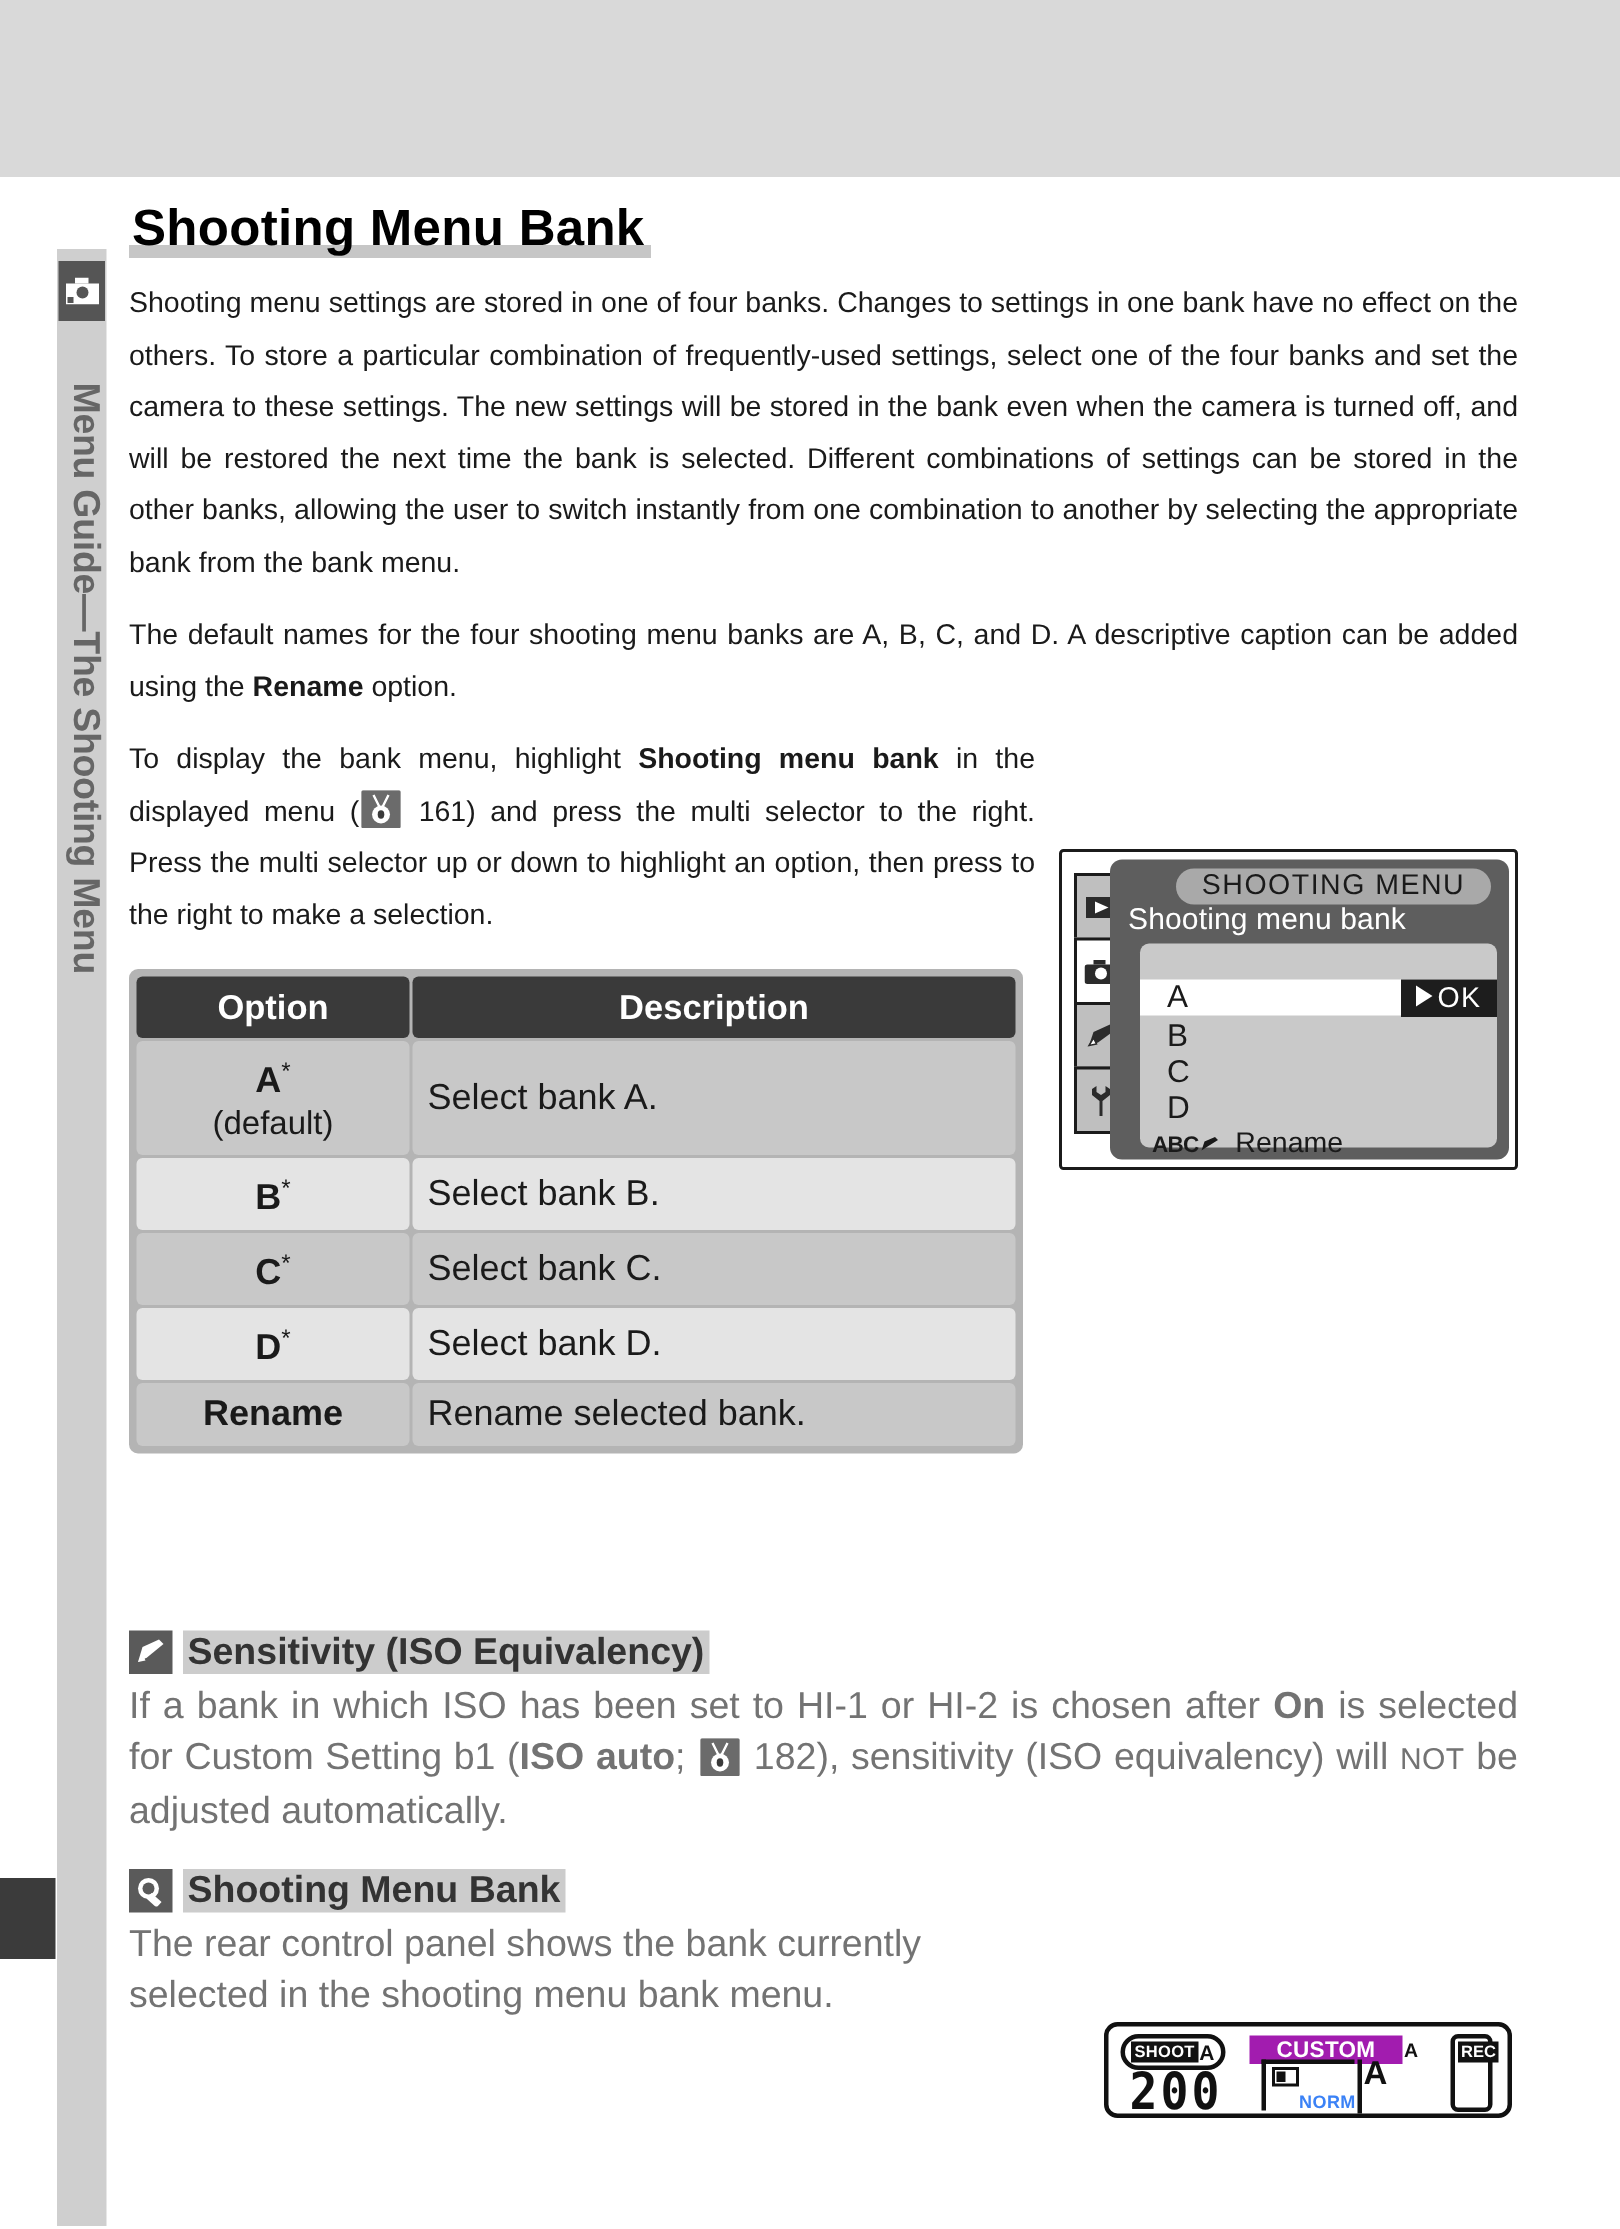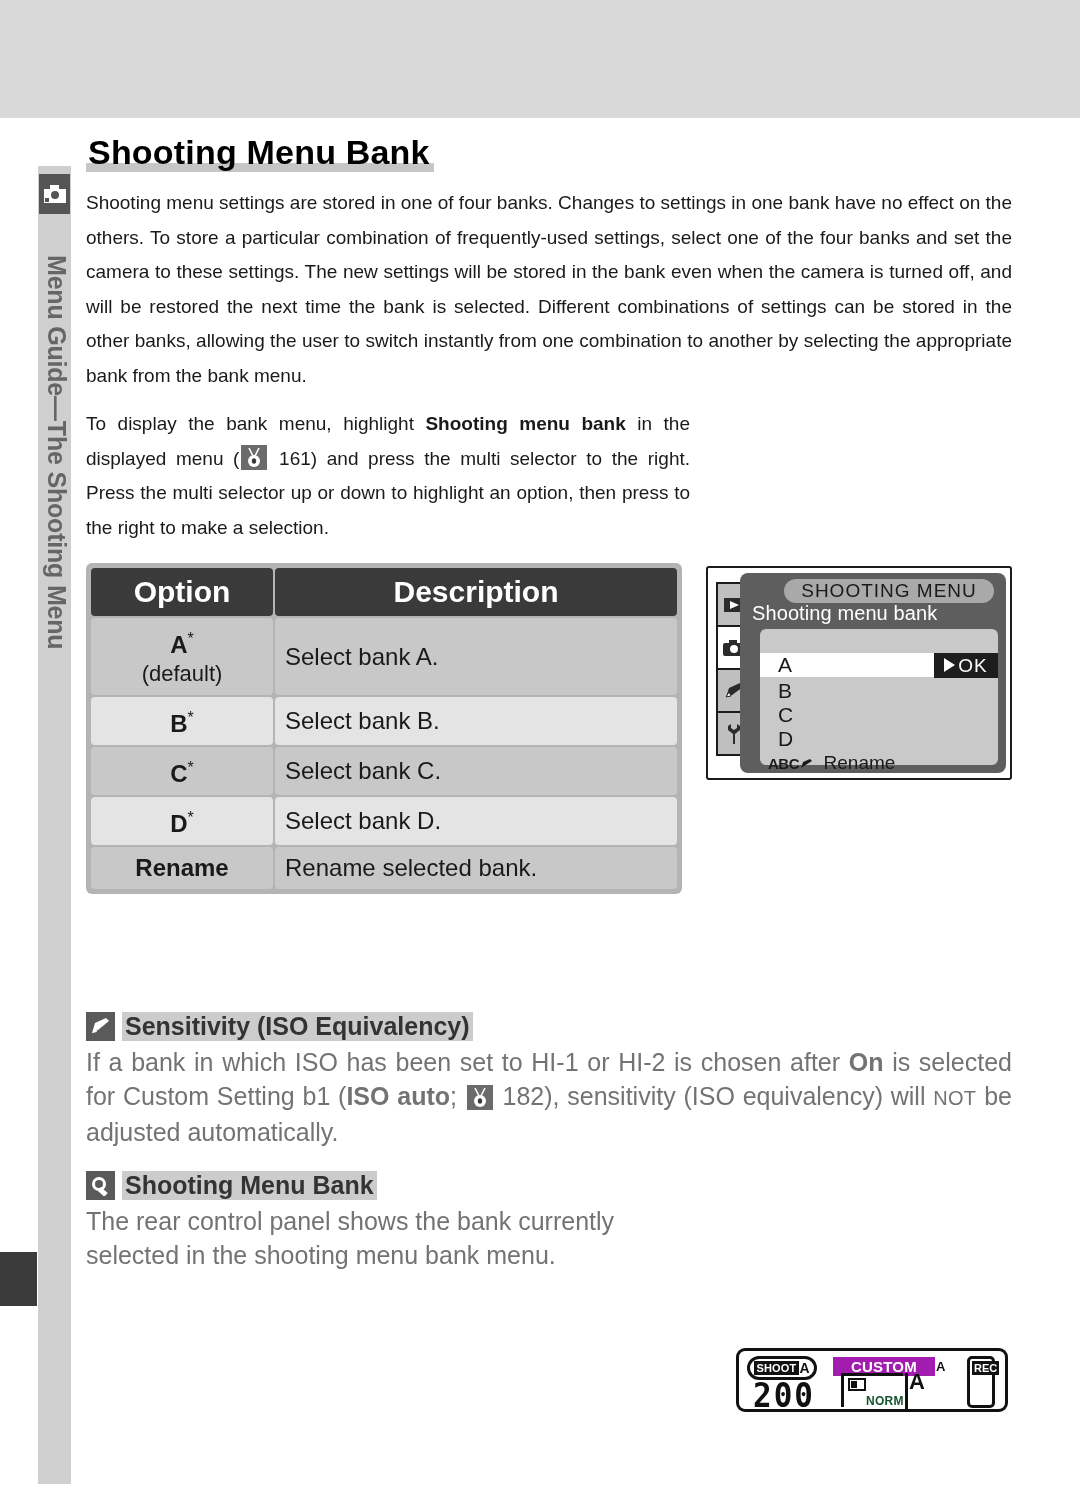--- a/index.html
+++ b/index.html
@@ -240,21 +240,21 @@
     width: 596px;
     margin-top: 18px;
     background: #b4b4b4;
     border-radius: 6px;
     padding: 3px;
     box-sizing: border-box;
   }
   table.opt-table th {
     background: #3a3a3a;
     color: #ffffff;
-    font-size: 30px;
+    font-size: 23px;
     font-weight: bold;
     padding: 7px 23px;
     border-radius: 4px;
   }
   table.opt-table th.c-opt { width: 136px; }
   table.opt-table td {
     font-size: 24px;
     color: #1a1a1a;
     padding: 7px 10px;
     border-radius: 4px;
@@ -385,21 +385,21 @@
   .qual-chip::after {
     content: "";
     position: absolute;
     left: 1px; top: 1px;
     width: 6px; height: 7px;
     background: #111;
   }
   .qual-norm {
     position: absolute;
     left: 22px; top: 18px;
-    font-size: 12px; font-weight: bold; color: #14532d;
+    font-size: 12px; font-weight: bold; color: #3b82f6;
     letter-spacing: 0.3px;
   }
   .bank-letter {
     position: absolute;
     left: 170px; top: 18px;
     font-size: 22px; font-weight: bold; color: #111;
   }
   .sep-line {
     position: absolute;
     left: 166px; top: 22px;
@@ -508,20 +508,21 @@
     </div>
   </div>
 </div>
 
 <div class="content">
 
   <h1 class="page-title">Shooting Menu Bank</h1>
 
   <p class="body">Shooting menu settings are stored in one of four banks.  Changes to settings in one bank have no effect on the others.  To store a particular combination of frequently-used settings, select one of the four banks and set the camera to these settings.  The new settings will be stored in the bank even when the camera is turned off, and will be restored the next time the bank is selected.  Different combinations of settings can be stored in the other banks, allowing the user to switch instantly from one combination to another by selecting the appropriate bank from the bank menu.</p>
 
+  <p class="body"><span>The default names for the four shooting menu banks are A, B, C, and D.  A descriptive caption can be added using the </span><b>Rename</b><span> option.</span></p>
 
   <p class="body narrow"><span>To display the bank menu, highlight </span><b>Shooting menu bank</b><span> in the displayed menu (</span><span class="ref-icon"><svg width="26" height="25" viewBox="0 0 26 25" aria-hidden="true">
           <rect width="26" height="25" fill="#6b6b6b"></rect>
           <path d="M8 3 L12 11 M18 3 L14 11" stroke="#ffffff" stroke-width="1.6" fill="none"></path>
           <ellipse cx="13" cy="16" rx="6" ry="6" fill="#ffffff"></ellipse>
           <ellipse cx="13" cy="16" rx="2.2" ry="2.8" fill="#3a3a3a"></ellipse>
         </svg></span> <span>161</span><span>) and press the multi selector to the right.  Press the multi selector up or down to highlight an option, then press to the right to make a selection.</span></p>
 
   
   <table class="opt-table">

